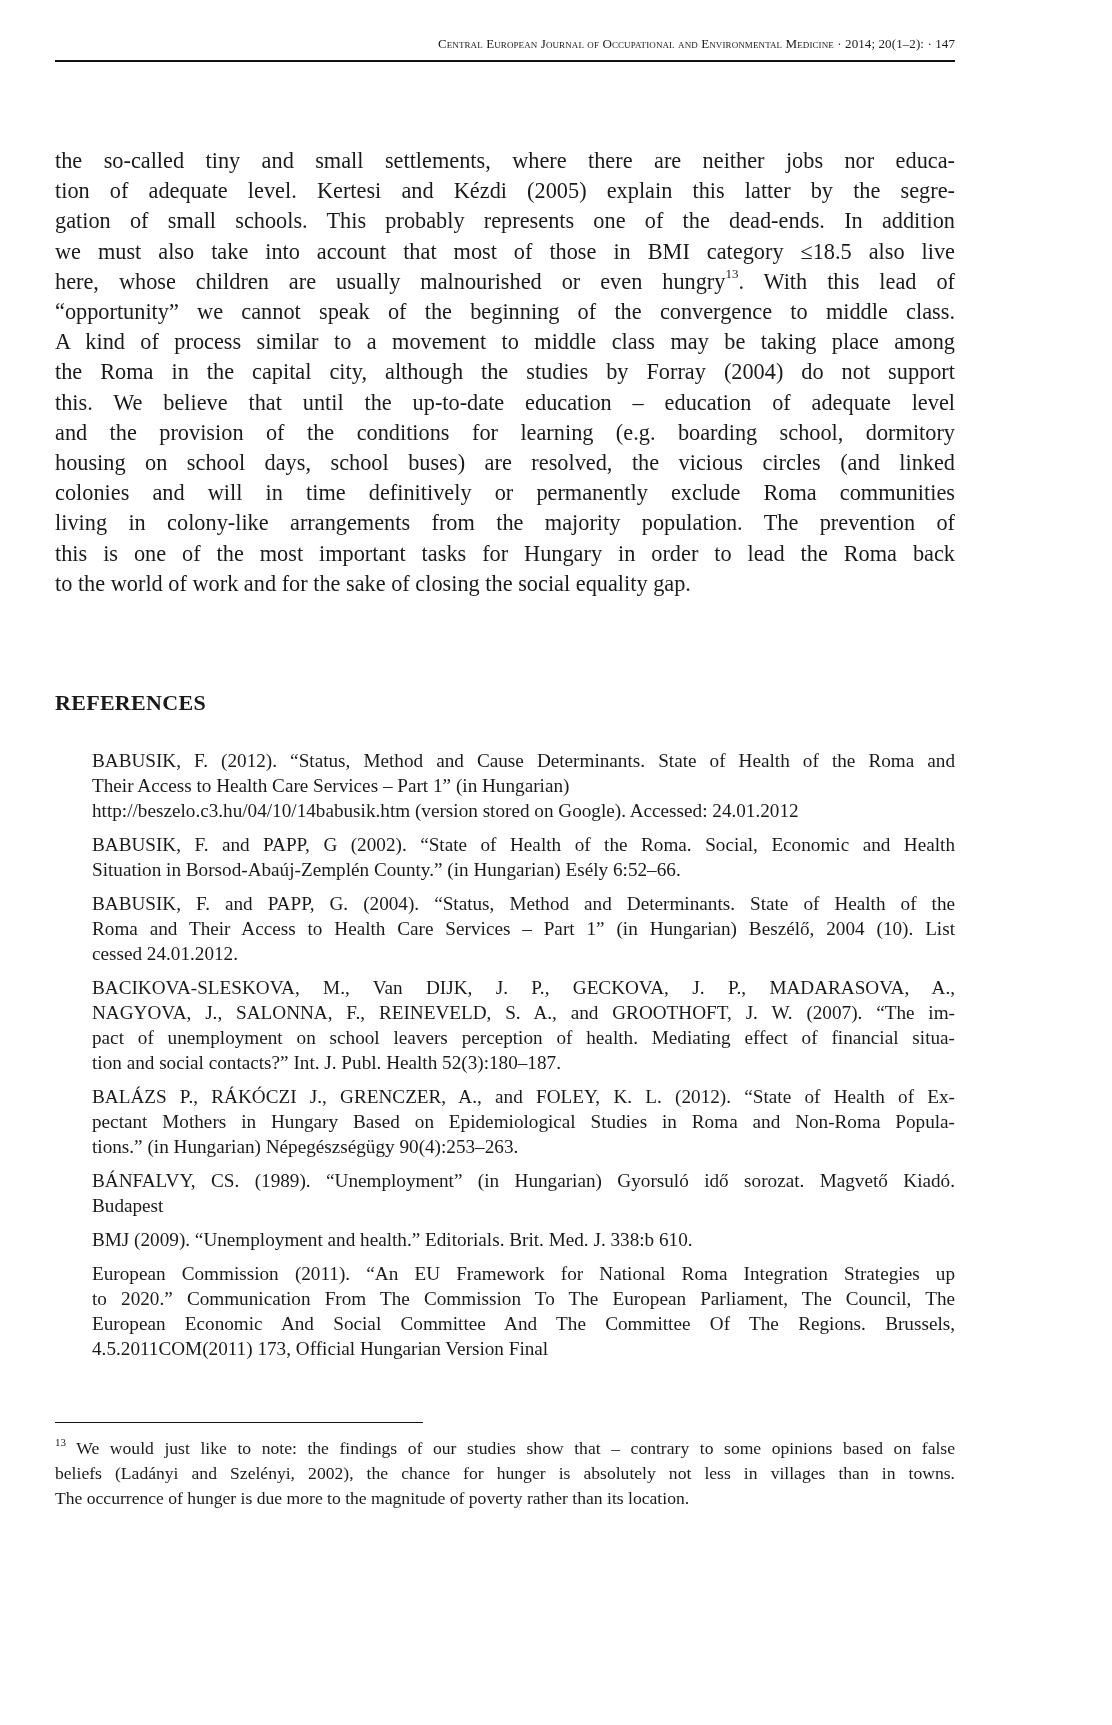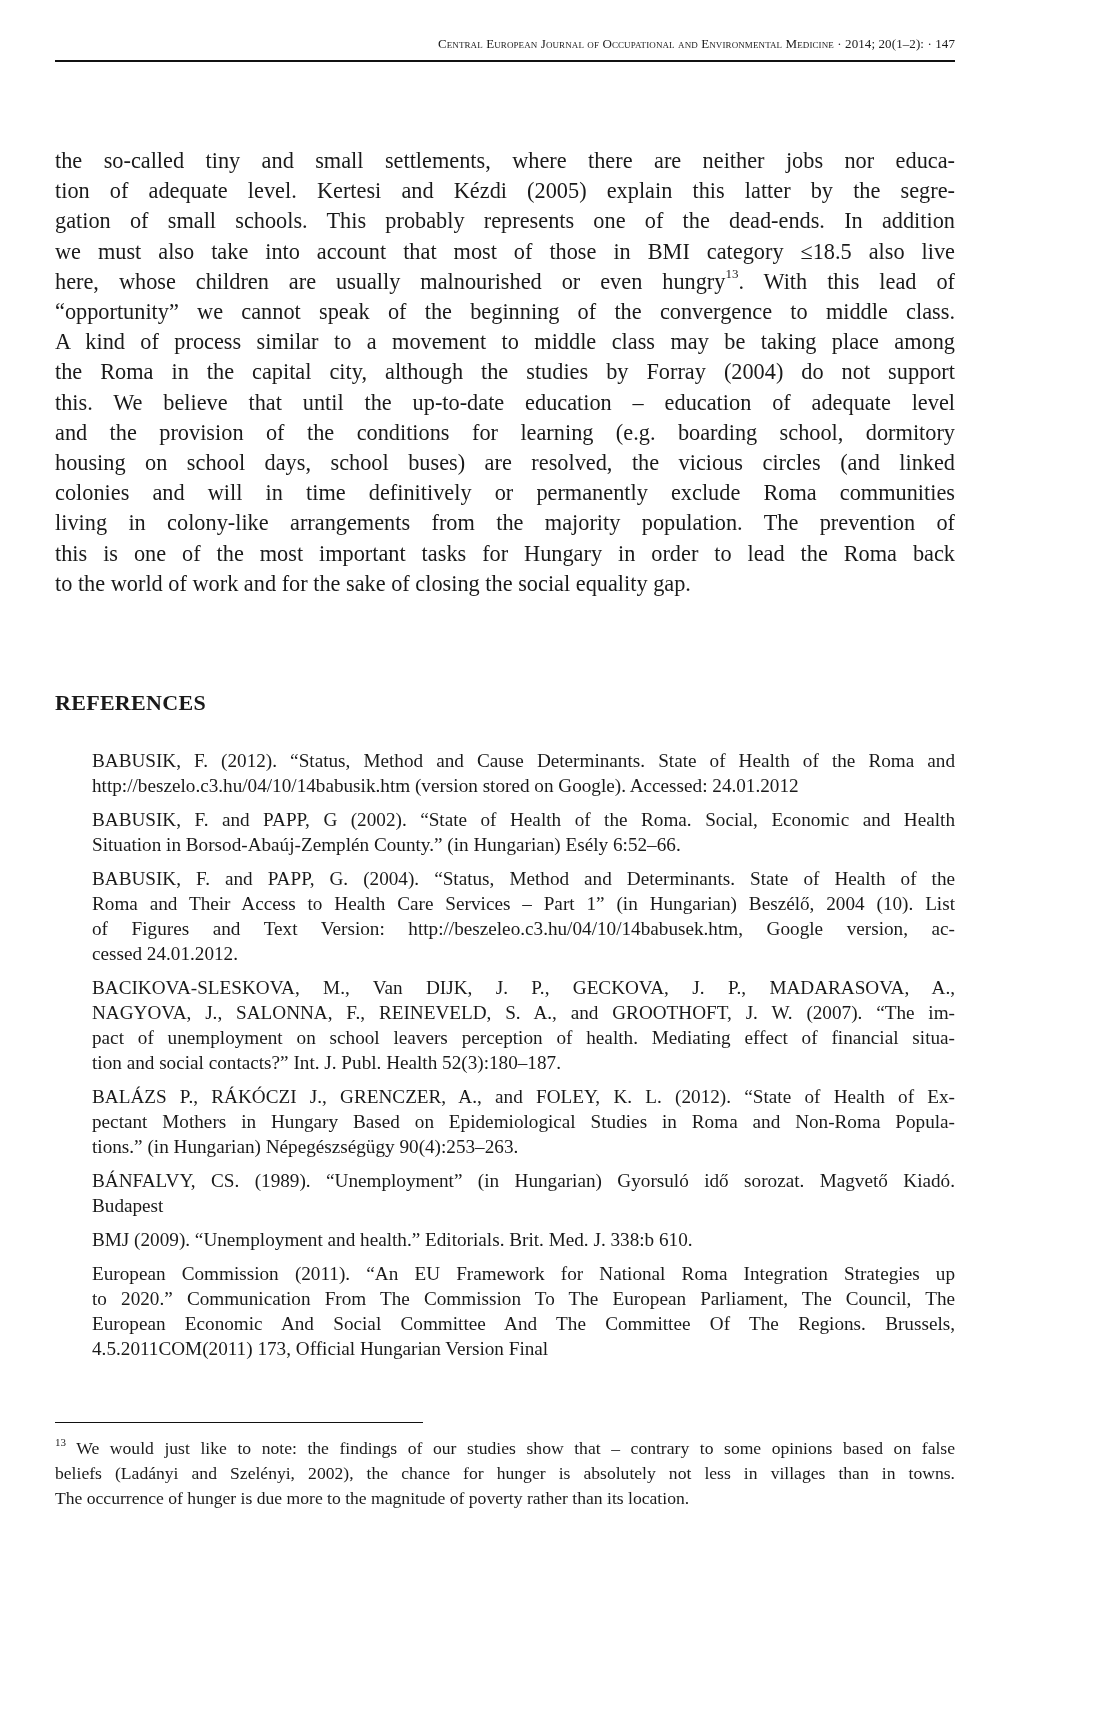--- a/index.html
+++ b/index.html
@@ -52,30 +52,30 @@
     <span class="line">living in colony-like arrangements from the majority population. The prevention of</span>
     <span class="line">this is one of the most important tasks for Hungary in order to lead the Roma back</span>
     <span class="line last">to the world of work and for the sake of closing the social equality gap.</span>
   </div>
 
   <div class="refs-title">REFERENCES</div>
 
   <div class="refs">
     <div class="ref">
       <span class="line last" style="text-align-last:justify">BABUSIK, F. (2012). “Status, Method and Cause Determinants. State of Health of the Roma and</span>
+      <span class="line last">Their Access to Health Care Services – Part 1” (in Hungarian)</span>
       <span class="line last">http://beszelo.c3.hu/04/10/14babusik.htm (version stored on Google). Accessed: 24.01.2012</span>
     </div>
     <div class="ref">
       <span class="line">BABUSIK, F. and PAPP, G (2002). “State of Health of the Roma. Social, Economic and Health</span>
       <span class="line last">Situation in Borsod-Abaúj-Zemplén County.” (in Hungarian) Esély 6:52–66.</span>
     </div>
     <div class="ref">
       <span class="line">BABUSIK, F. and PAPP, G. (2004). “Status, Method and Determinants. State of Health of the</span>
       <span class="line">Roma and Their Access to Health Care Services – Part 1” (in Hungarian) Beszélő, 2004 (10). List</span>
-      <span class="line">of Figures and Text Version: http://beszeleo.c3.hu/04/10/14babusek.htm, Google version, ac-</span>
       <span class="line last">cessed 24.01.2012.</span>
     </div>
     <div class="ref">
       <span class="line">BACIKOVA-SLESKOVA, M., Van DIJK, J. P., GECKOVA, J. P., MADARASOVA, A.,</span>
       <span class="line">NAGYOVA, J., SALONNA, F., REINEVELD, S. A., and GROOTHOFT, J. W. (2007). “The im-</span>
       <span class="line">pact of unemployment on school leavers perception of health. Mediating effect of financial situa-</span>
       <span class="line last">tion and social contacts?” Int. J. Publ. Health 52(3):180–187.</span>
     </div>
     <div class="ref">
       <span class="line">BALÁZS P., RÁKÓCZI J., GRENCZER, A., and FOLEY, K. L. (2012). “State of Health of Ex-</span>

